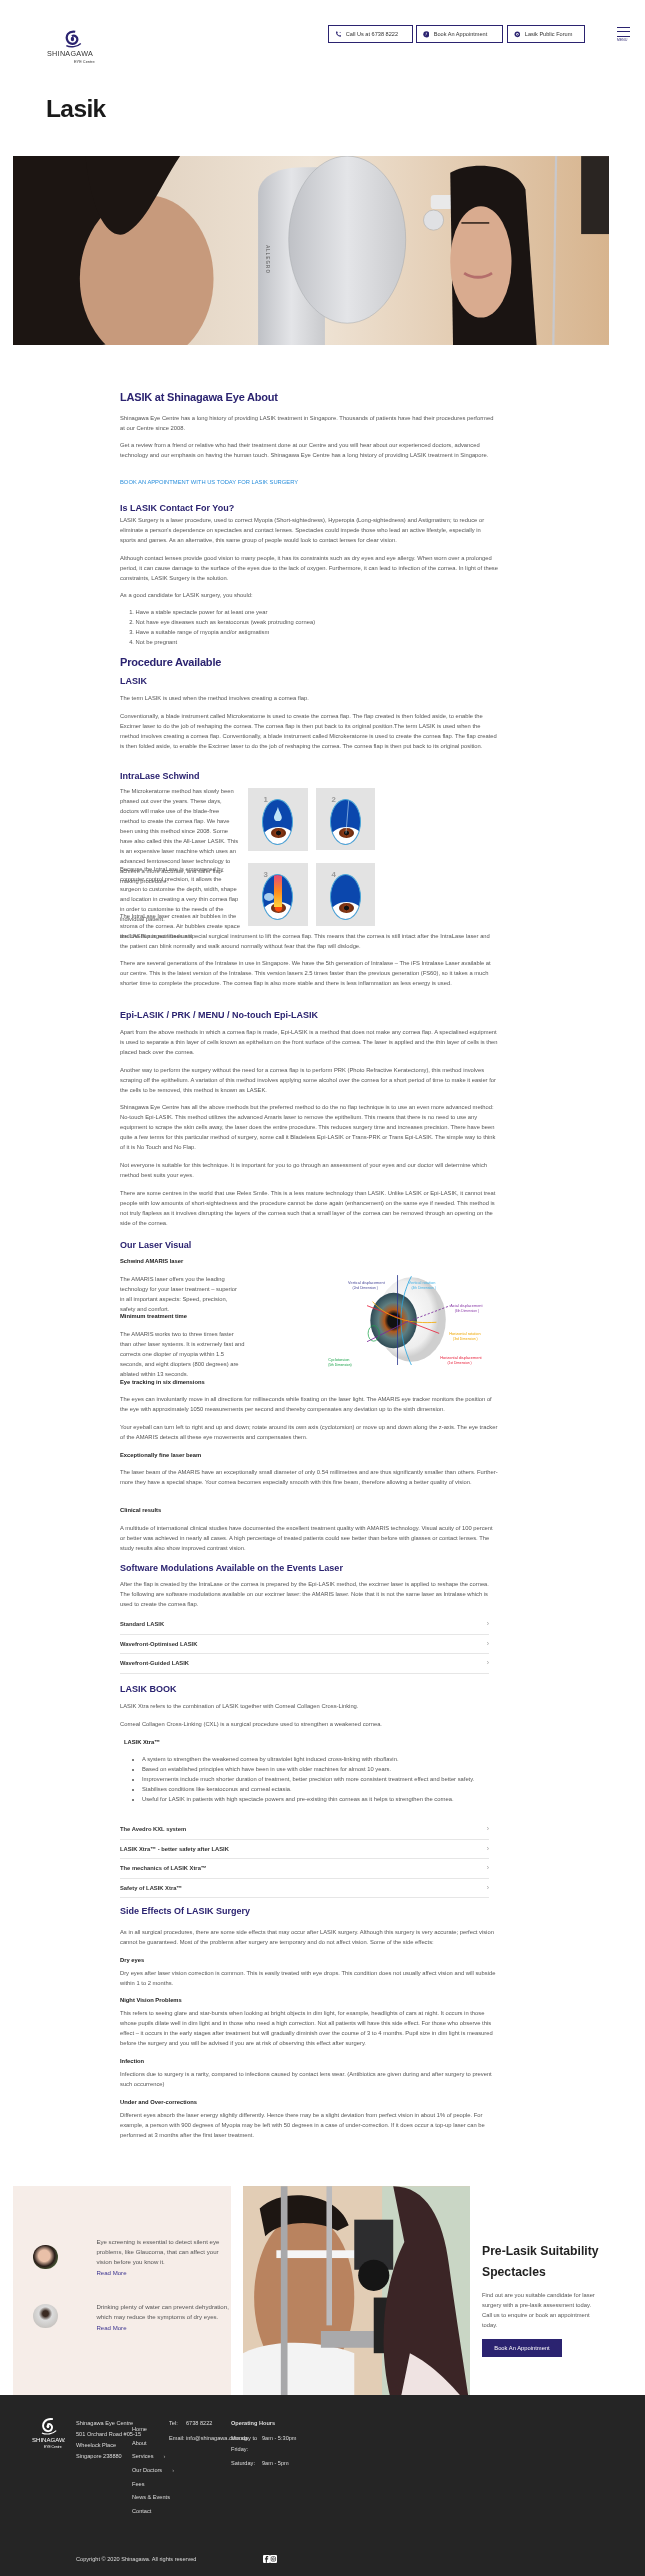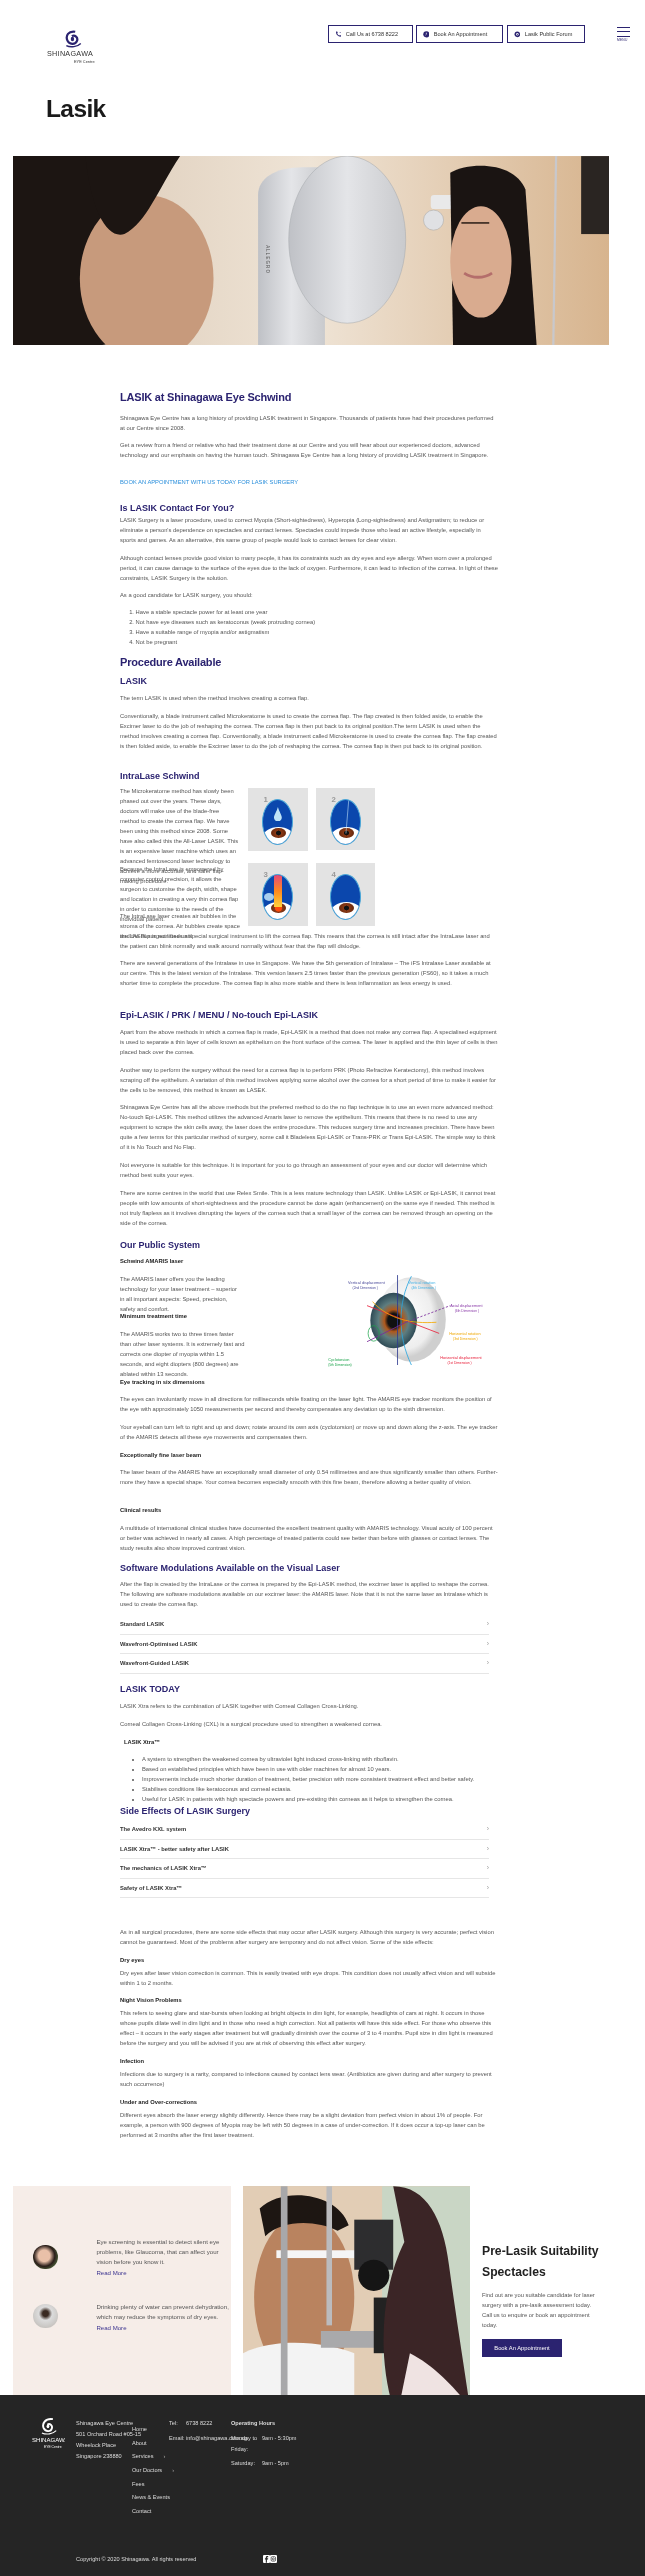--- a/index.html
+++ b/index.html
@@ -133,21 +133,21 @@
     <path d="M785 30 C820 10 900 10 920 60 L940 339 L790 339 Z" fill="#1a1412"></path>
     <ellipse cx="840" cy="190" rx="55" ry="100" fill="#d9ab8f"></ellipse>
     <path d="M805 120 L855 120" stroke="#3a2a22" stroke-width="3"></path>
     <path d="M810 210 C825 220 845 220 860 210" stroke="#b46e6b" stroke-width="5" fill="none"></path>
     <line x1="975" y1="0" x2="970" y2="339" stroke="#c8c8cc" stroke-width="4"></line>
     <text x="455" y="160" font-size="8" fill="#555" transform="rotate(90 455 160)" letter-spacing="2">ALLEGRO</text>
   </svg>
 </div>
 
 <div class="content" style="top:391px">
-  <h2 class="sec">LASIK at Shinagawa Eye Schwind</h2>
+  <h2 class="sec">LASIK at Shinagawa Eye About</h2>
 </div>
 <p class="tx content" style="top:413px">Shinagawa Eye Centre has a long history of providing LASIK treatment in Singapore. Thousands of patients have had their procedures performed at our Centre since 2008.</p>
 <p class="tx content" style="top:440px">Get a review from a friend or relative who had their treatment done at our Centre and you will hear about our experienced doctors, advanced technology and our emphasis on having the human touch. Shinagawa Eye Centre has a long history of providing LASIK treatment in Singapore.</p>
 <a class="link-caps content" style="top:477px">BOOK AN APPOINTMENT  WITH US  TODAY FOR LASIK SURGERY</a>
 
 <div class="content" style="top:500px">
     <h3 class="sec" style="font-size:9px;color:#2b2370;font-weight:bold">Is LASIK Contact For You?</h3>
   </div>
 <p class="tx content" style="top:515px">LASIK  Surgery is a laser procedure, used to correct Myopia (Short-sightedness), Hyperopia (Long-sightedness) and Astigmatism; to reduce or eliminate a person's dependence on spectacles and contact lenses. Spectacles could impede those who lead an active lifestyle, especially in sports and games. As an alternative, this same group of people would look to contact lenses for clear vision.</p>
 <p class="tx content" style="top:553px">Although contact lenses provide good vision to many people, it has its constraints such as dry eyes and eye allergy. When worn over a prolonged period, it can cause damage to the surface of the eyes due to the lack of oxygen. Furthermore, it can lead to infection of the cornea. In light of these constraints, LASIK Surgery is the solution.</p>
@@ -217,21 +217,21 @@
 <div class="content" style="top:1010px">
     <h3 class="sub">Epi-LASIK / PRK / MENU / No-touch Epi-LASIK</h3>
   </div>
 <p class="tx content" style="top:1027px">Apart from the above methods in which a cornea flap is made, Epi-LASIK is a method that does not make any cornea flap. A specialised equipment is used to separate a thin layer of cells known as epithelium on the front surface of the cornea. The laser is applied and the thin layer of cells is then placed back over the cornea.</p>
 <p class="tx content" style="top:1065px">Another way to perform the surgery without the need for a cornea flap is to perform PRK (Photo Refractive Keratectomy), this method involves scraping off the epithelium. A variation of this method involves applying some alcohol over the cornea for a short period of time to make it easier for the cells to be removed, this method is known as LASEK.</p>
 <p class="tx content" style="top:1102px">Shinagawa Eye Centre has all the above methods but the preferred method to do the no flap technique is to use an even more advanced method: No-touch Epi-LASIK. This method utilizes the advanced Amaris laser to remove the epithelium. This means that there is no need to use any equipment to scrape the skin cells away, the laser does the entire procedure. This reduces surgery time and increases precision. There have been quite a few terms for this particular method of surgery, some call it Bladeless Epi-LASIK or Trans-PRK or Trans Epi-LASIK. The simple way to think of it is No Touch and No Flap.</p>
 <p class="tx content" style="top:1160px">Not everyone is suitable for this technique. It is important for you to go through an assessment of your eyes and our doctor will determine which method best suits your eyes.</p>
 <p class="tx content" style="top:1188px">There are some centres in the world that use Relex Smile. This is a less mature technology than LASIK. Unlike LASIK or Epi-LASIK, it cannot treat people with low amounts of short-sightedness and the procedure cannot be done again (enhancement) on the same eye if needed. This method is not truly flapless as it involves disrupting the layers of the cornea such that a small layer of the cornea can be removed through an opening on the side of the cornea.</p>
 
 <div class="content" style="top:1240px">
-    <h3 class="sub">Our Public System</h3>
+    <h3 class="sub">Our Laser Visual</h3>
   </div>
 <div class="bold-h content" style="top:1256px">Schwind AMARIS laser</div>
 <p class="tx" style="position:absolute;left:120px;top:1274px;width:120px">The AMARIS laser offers you the leading technology for your laser treatment – superior in all important aspects: Speed, precision, safety and comfort.</p>
 <div class="bold-h content" style="top:1311px">Minimum treatment time</div>
 <p class="tx" style="position:absolute;left:120px;top:1329px;width:125px">The AMARIS works two to three times faster than other laser systems. It is extremely fast and corrects one diopter of myopia within 1.5 seconds, and eight diopters (800 degrees) are ablated within 13 seconds.</p>
 <div class="bold-h content" style="top:1377px">Eye tracking in six dimensions</div>
 <p class="tx content" style="top:1394px">The eyes can involuntarily move in all directions for milliseconds while fixating on the laser light. The AMARIS eye tracker monitors the position of the eye with approximately 1050 measurements per second and thereby compensates any deviation up to the sixth dimension.</p>
 <p class="tx content" style="top:1422px">Your eyeball can turn left to right and up and down; rotate around its own axis (cyclotorsion) or move up and down along the z-axis. The eye tracker of the AMARIS detects all these eye movements and compensates them.</p>
 <div class="bold-h content" style="top:1450px">Exceptionally fine laser beam</div>
 <p class="tx content" style="top:1467px">The laser beam of the AMARIS have an exceptionally small diameter of only 0.54 millimetres and are thus significantly smaller than others. Further-more they have a special shape. Your cornea becomes especially smooth with this fine beam, therefore allowing a better quality of vision.</p>
@@ -272,40 +272,40 @@
     <text x="218" y="128" font-size="7" fill="#f0a800">Horizontal rotation</text>
     <text x="225" y="137" font-size="6" fill="#f0a800">(3rd Dimension )</text>
     <text x="202" y="172" font-size="7" fill="#e8203b">Horizontal displacement</text>
     <text x="215" y="181" font-size="6" fill="#e8203b">(1st Dimension )</text>
     <text x="0" y="175" font-size="7" fill="#1aa34a">Cyclotorsion</text>
     <text x="0" y="184" font-size="6" fill="#1aa34a">(5th Dimension)</text>
   </svg>
 </div>
 
 <div class="content" style="top:1563px">
-    <h3 class="sub">Software Modulations Available on the Visual Laser</h3>
+    <h3 class="sub">Software Modulations Available on the Events Laser</h3>
   </div>
 <p class="tx content" style="top:1579px">After the flap is created by the IntraLase or the cornea is prepared by the Epi-LASIK method, the excimer laser is applied to reshape the cornea. The following are software modulations available on our excimer laser: the AMARIS laser. Note that it is not the same laser as Intralase which is used to create the cornea flap.</p>
 <div class="accordion" style="top:1615px">
   <div class="acc-item">
       <span>Standard LASIK</span>
       <span class="chev">›</span>
     </div>
   <div class="acc-item">
       <span>Wavefront-Optimised LASIK</span>
       <span class="chev">›</span>
     </div>
   <div class="acc-item">
       <span>Wavefront-Guided LASIK</span>
       <span class="chev">›</span>
     </div>
 </div>
 
 <div class="content" style="top:1684px">
-    <h3 class="sub">LASIK TODAY</h3>
+    <h3 class="sub">LASIK BOOK</h3>
   </div>
 <p class="tx content" style="top:1701px">LASIK Xtra refers to the combination of LASIK together with Corneal Collagen Cross-Linking.</p>
 <p class="tx content" style="top:1719px">Corneal Collagen Cross-Linking (CXL) is a surgical procedure used to strengthen a weakened cornea.</p>
 <div class="bold-h content" style="top:1737px;left:124px">LASIK Xtra™</div>
 <ul class="list content" style="top:1754px;width:367px">
   <li>A system to strengthen the weakened cornea by ultraviolet light induced cross-linking with riboflavin.</li>
   <li>Based on established principles which have been in use with older machines for almost 10 years.</li>
   <li>Improvements include much shorter duration of treatment, better precision with more consistent treatment effect and better safety.</li>
   <li>Stabilises conditions like keratoconus and corneal ectasia.</li>
   <li>Useful for LASIK in patients with high spectacle powers and pre-existing thin corneas as it helps to strengthen the cornea.</li>
@@ -322,21 +322,21 @@
   <div class="acc-item">
       <span>The mechanics of LASIK Xtra™</span>
       <span class="chev">›</span>
     </div>
   <div class="acc-item">
       <span>Safety of LASIK Xtra™</span>
       <span class="chev">›</span>
     </div>
 </div>
 
-<div class="content" style="top:1806px">
+<div class="content" style="top:1906px">
     <h3 class="sub">Side Effects Of LASIK Surgery</h3>
   </div>
 <p class="tx content" style="top:1927px">As in all surgical procedures, there are some side effects that may occur after LASIK surgery. Although this surgery is very accurate; perfect vision cannot be guaranteed. Most of the problems after surgery are temporary and do not affect vision. Some of the side effects:</p>
 <div class="bold-h content" style="top:1955px">Dry eyes</div>
 <p class="tx content" style="top:1968px">Dry eyes after laser vision correction is common. This is easily treated with eye drops. This condition does not usually affect vision and will subside within 1 to 2 months.</p>
 <div class="bold-h content" style="top:1995px">Night Vision Problems</div>
 <p class="tx content" style="top:2008px">This refers to seeing glare and star-bursts when looking at bright objects in dim light, for example, headlights of cars at night. It occurs in those whose pupils dilate well in dim light and in those who need a high correction. Not all patients will have this side effect. For those who observe this effect – it occurs in the early stages after treatment but will gradually diminish over the course of 3 to 4 months. Pupil size in dim light is measured before the surgery and you will be advised if you are at risk of observing this effect after surgery.</p>
 <div class="bold-h content" style="top:2056px">Infection</div>
 <p class="tx content" style="top:2069px">Infections due to surgery is a rarity, compared to infections caused by contact lens wear. (Antibiotics are given during and after surgery to prevent such occurrence)</p>
 <div class="bold-h content" style="top:2097px">Under and Over-corrections</div>

